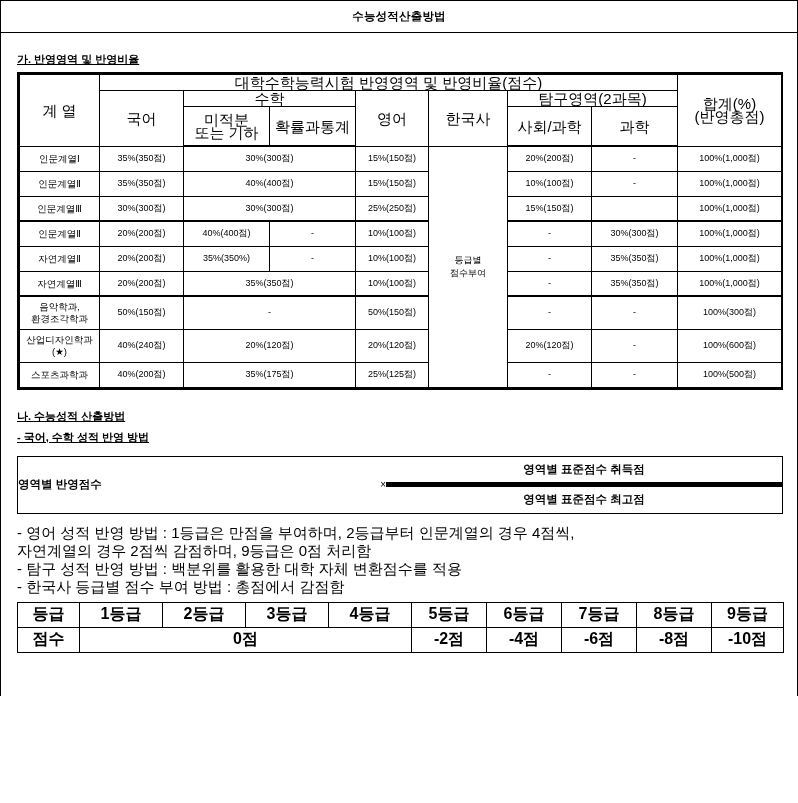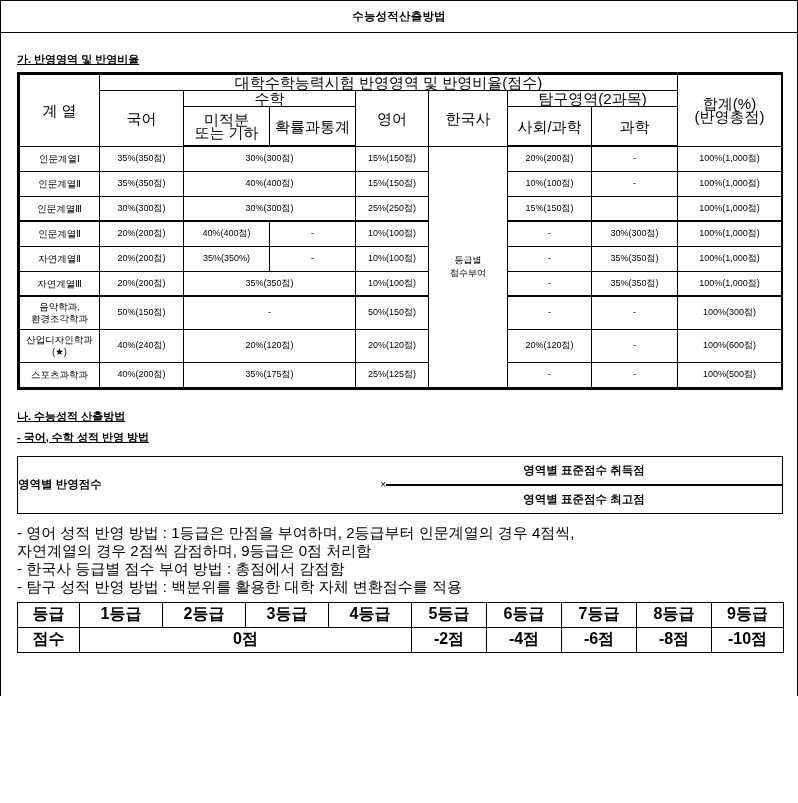--- a/index.html
+++ b/index.html
@@ -124,21 +124,21 @@
     flex-direction: column;
   }
   .frac-num, .frac-den {
     flex: 1 1 50%;
     display: flex;
     align-items: center;
     justify-content: center;
     font-size: 11.5px;
     font-weight: bold;
   }
-  .frac-num { border-bottom: 2px solid #000000; }
+  .frac-num { border-bottom: 5px solid #000000; }
 
   
   table.gtbl {
     border-collapse: collapse;
     table-layout: fixed;
     width: 766px;
     font-size: 16px;
     font-weight: bold;
   }
   table.gtbl td, table.gtbl th {
@@ -328,22 +328,22 @@
       <div class="formula-right">
         <div class="frac-num">영역별 표준점수 취득점</div>
         <div class="frac-den">영역별 표준점수 최고점</div>
       </div>
     </div>
 
     <div class="spacer-10"></div>
 
     <div class="note-line">- 영어 성적 반영 방법 : 1등급은 만점을 부여하며, 2등급부터 인문계열의 경우 4점씩,</div>
     <div class="note-line">자연계열의 경우 2점씩 감점하며, 9등급은 0점 처리함</div>
+    <div class="note-line">- 탐구 성적 반영 방법 : 백분위를 활용한 대학 자체 변환점수를 적용</div>
     <div class="note-line">- 한국사 등급별 점수 부여 방법 : 총점에서 감점함</div>
-    <div class="note-line">- 탐구 성적 반영 방법 : 백분위를 활용한 대학 자체 변환점수를 적용</div>
 
     <div class="spacer-6"></div>
 
     <table class="gtbl">
       <colgroup>
         <col style="width:62px">
           <col style="width:83px">
           <col style="width:83px">
         <col style="width:83px">
           <col style="width:83px">

